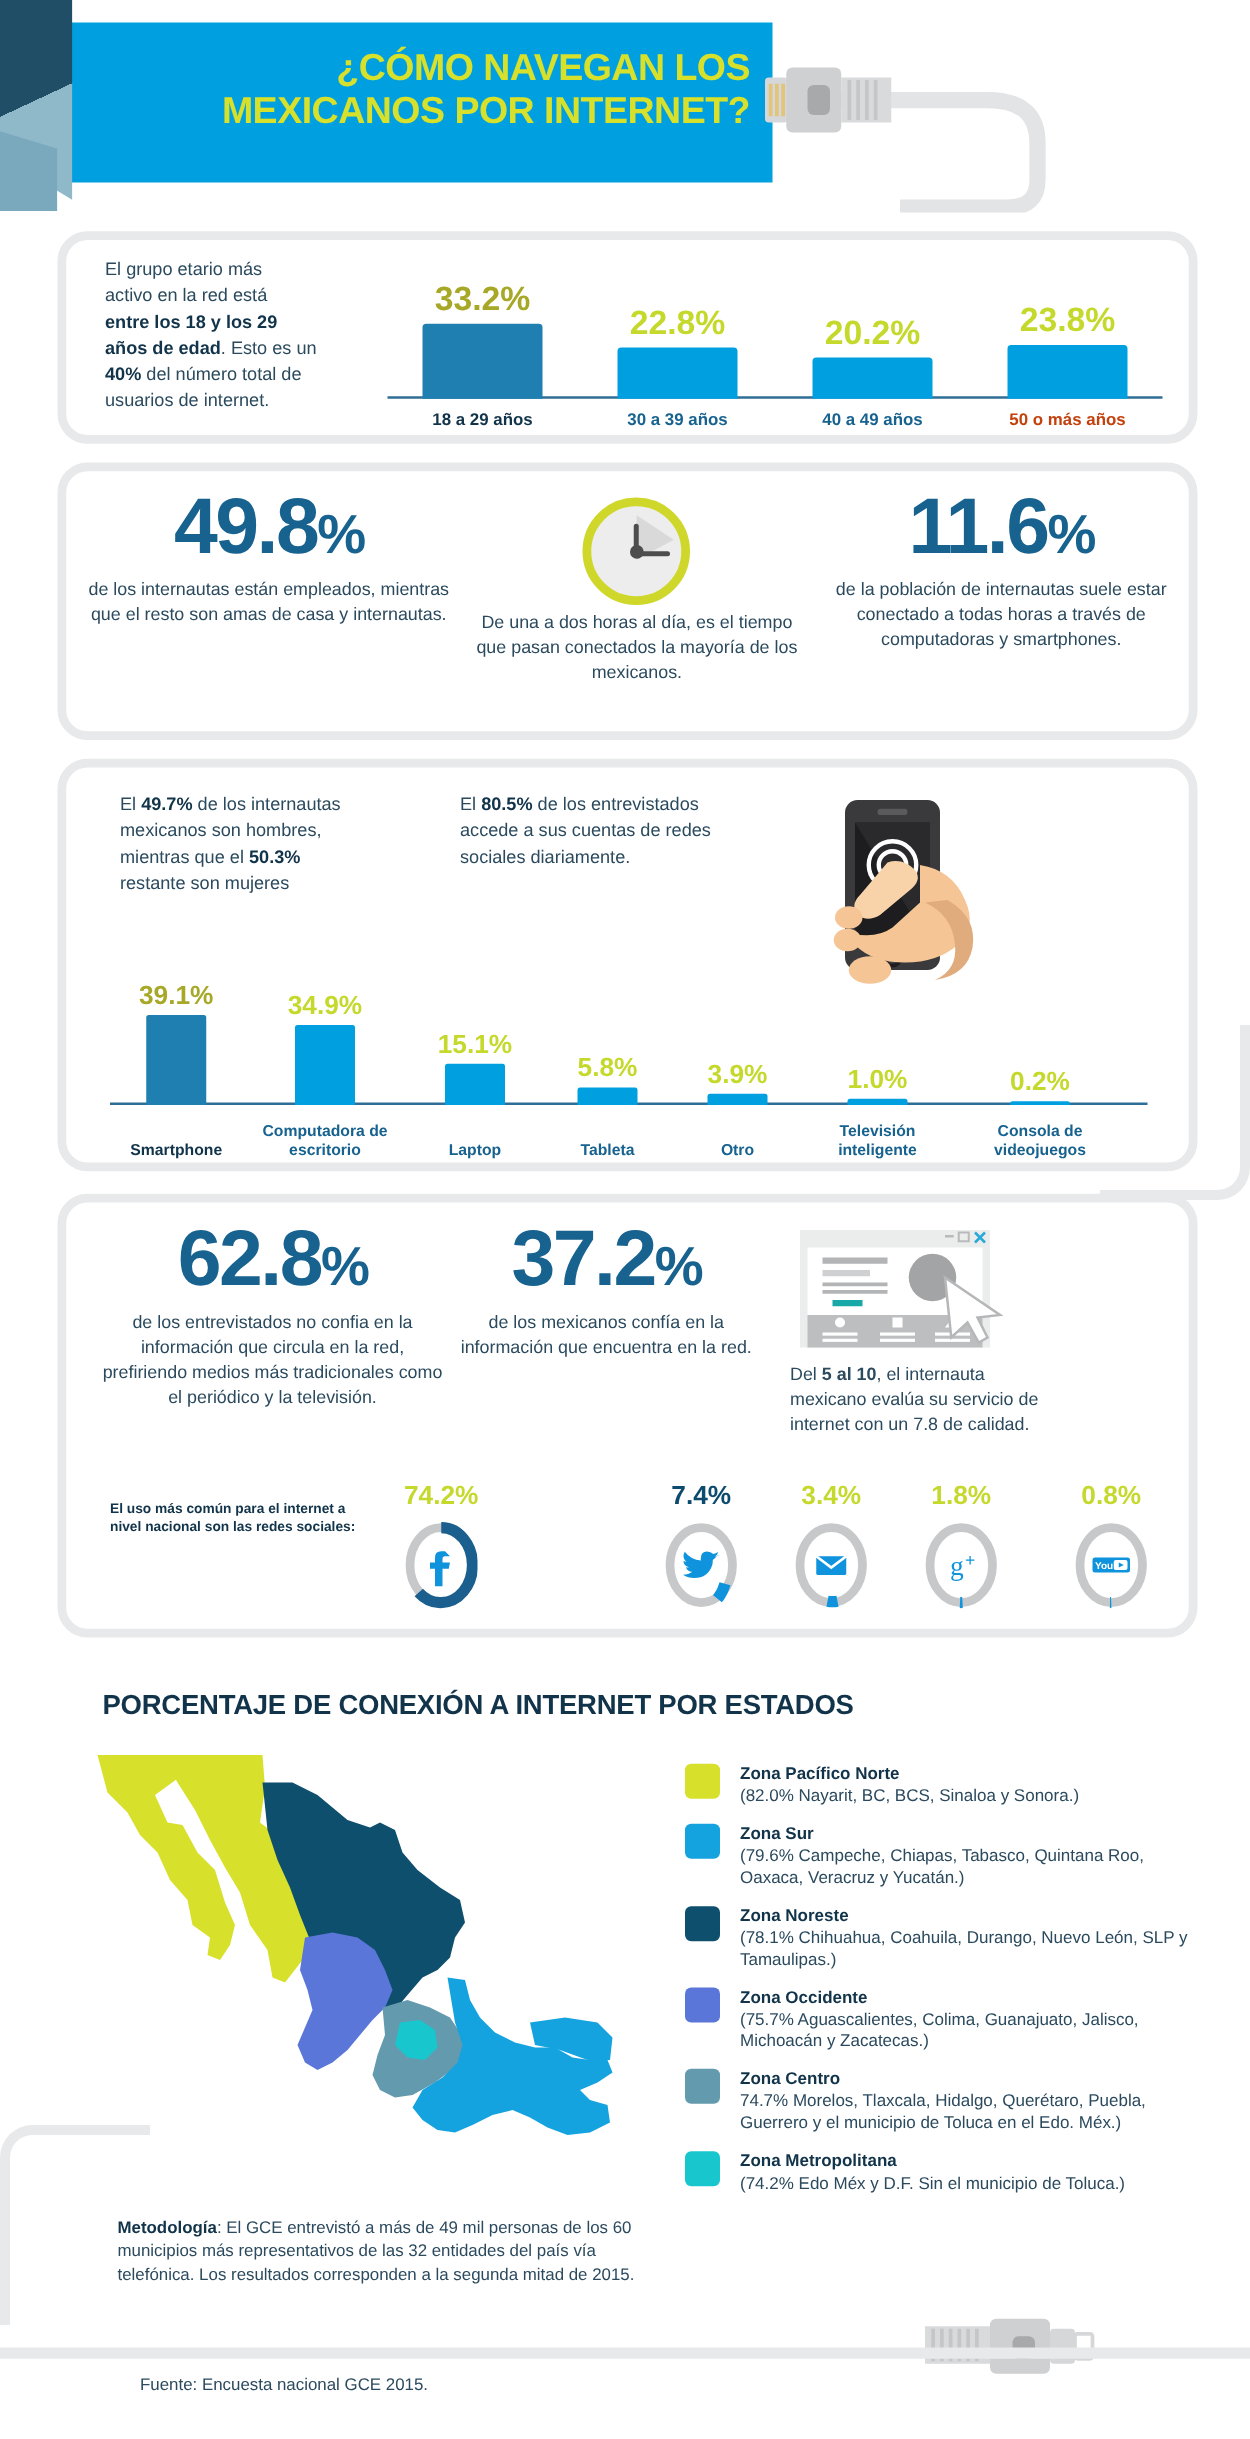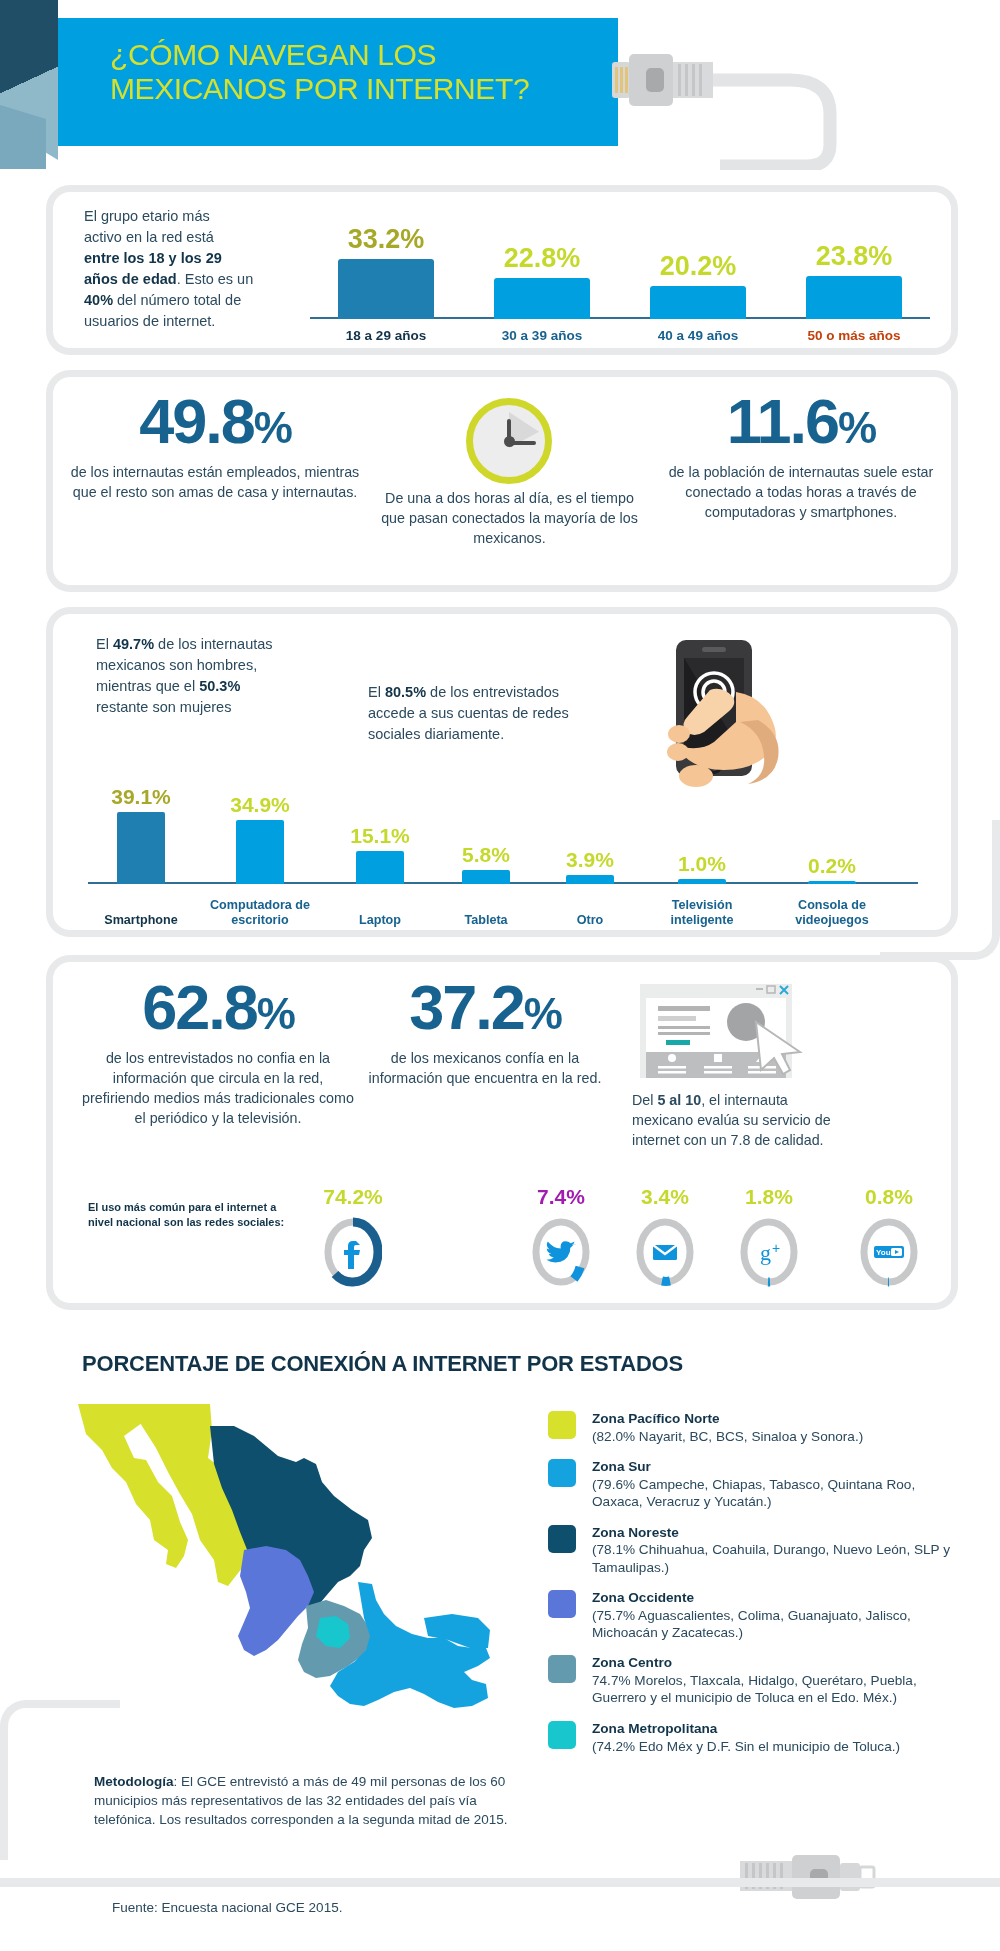--- a/index.html
+++ b/index.html
@@ -20,21 +20,21 @@
     background:linear-gradient(155deg,#1f4e66 0%,#1f4e66 50%,#8fb8c9 50%,#8fb8c9 100%);
     clip-path:polygon(0 0,100% 0,100% 100%,0 78%);
   }
   .hdr-corner-b{
     position:absolute;left:0;top:105px;width:46px;height:64px;
     background:#7aa8bd;
     clip-path:polygon(0 0,100% 22%,100% 100%,0 100%);
   }
   .hdr-title{
     position:absolute;left:110px;top:38px;width:490px;
-    text-align:left;color:#d7e02a;font-weight:normal;
+    text-align:right;color:#d7e02a;font-weight:bold;
     font-size:30px;line-height:1.12;letter-spacing:-0.4px;
   }
 
   
   .cable-top{position:absolute;left:612px;top:40px;width:390px;height:130px;}
 
   
   .card{
     position:absolute;background:#ffffff;border:7px solid #e8e9ea;border-radius:24px;
     box-sizing:border-box;
@@ -202,21 +202,21 @@
     <div class="big-num"><span>11.6</span><span class="pc">%</span></div>
     <div class="big-cap">de la población de internautas suele estar conectado a todas horas a través de computadoras y smartphones.</div>
   </div>
 
   <div class="card" id="card-dev"></div>
   <div class="side-rail2"></div>
 
   <div class="gtext" style="left:96px;top:634px;width:230px;">
     El <b>49.7%</b> de los internautas<br>mexicanos son hombres,<br>mientras que el <b>50.3%</b><br>restante son mujeres
   </div>
-  <div class="gtext" style="left:368px;top:634px;width:240px;margin-top:48px;">
+  <div class="gtext" style="left:368px;top:634px;width:240px;">
     El <b>80.5%</b>  de los entrevistados<br>accede a sus cuentas de redes<br>sociales diariamente.
   </div>
 
   <svg class="phone-ill" viewBox="0 0 180 180">
     <rect x="36" y="10" width="76" height="136" rx="10" fill="#3a3a3c"></rect>
     <rect x="44" y="28" width="60" height="98" fill="#1d1d1f"></rect>
     <path d="M44 28 h60 v98 z" fill="#2a2a2c"></path>
     <rect x="62" y="17" width="24" height="5" rx="2.5" fill="#5a5a5c"></rect>
     <circle cx="74" cy="136" r="8" fill="#1d1d1f"></circle>
     <circle cx="74" cy="136" r="5" fill="#3f3f41"></circle>
@@ -327,21 +327,21 @@
         <svg viewBox="0 0 58 70" width="58" height="70">
           <ellipse cx="29" cy="35" rx="25" ry="30" fill="none" stroke="#c7c8c9" stroke-width="7"></ellipse>
           <path d="M29 5 a25 30 0 0 1 0 60 a25 30 0 0 1 -18 -8" fill="none" stroke="#1b5f8f" stroke-width="9"></path>
           <path d="M32 24 h-3 q-5 0 -5 5 v4 h-4 v5 h4 v14 h6 v-14 h5 l1 -5 h-6 v-3 q0 -2 2 -2 h4 z" fill="#0f93dd"></path>
         </svg>
       </div>
     </div>
 
 
     <div class="soc-item" style="left:208px;">
-      <div class="soc-pct" style="color:#a21caf">7.4%</div>
+      <div class="soc-pct" style="color:#0c4a6e">7.4%</div>
       <div class="soc-ring">
         <svg viewBox="0 0 58 70" width="58" height="70">
           <ellipse cx="29" cy="35" rx="25" ry="30" fill="none" stroke="#c7c8c9" stroke-width="7"></ellipse>
           <path d="M48 50 a25 30 0 0 1 -6 12" fill="none" stroke="#0f93dd" stroke-width="9"></path>
           <path d="M44 27 q-2 1 -4 1 q2 -1 2.6 -3.4 q-2 1.2 -4 1.6 q-2 -2 -5 -2 q-5 0 -5 5.6 q0 1 .2 1.6 q-8 -.4 -13 -7 q-1 1.6 -1 3.4 q0 3 2.6 4.6 q-1.4 0 -2.6 -.8 q0 4 4.4 5.2 q-1 .2 -2.4 0 q1 3.4 5 3.6 q-3 2.4 -7.4 2.4 q4 2.6 9 2.6 q11 0 14.4 -10.4 q.4 -1.6 .4 -3.2 v-.8 q2 -1.4 3.4 -3.4 z" fill="#0f93dd"></path>
         </svg>
       </div>
     </div>
 
     <div class="soc-item" style="left:312px;">

